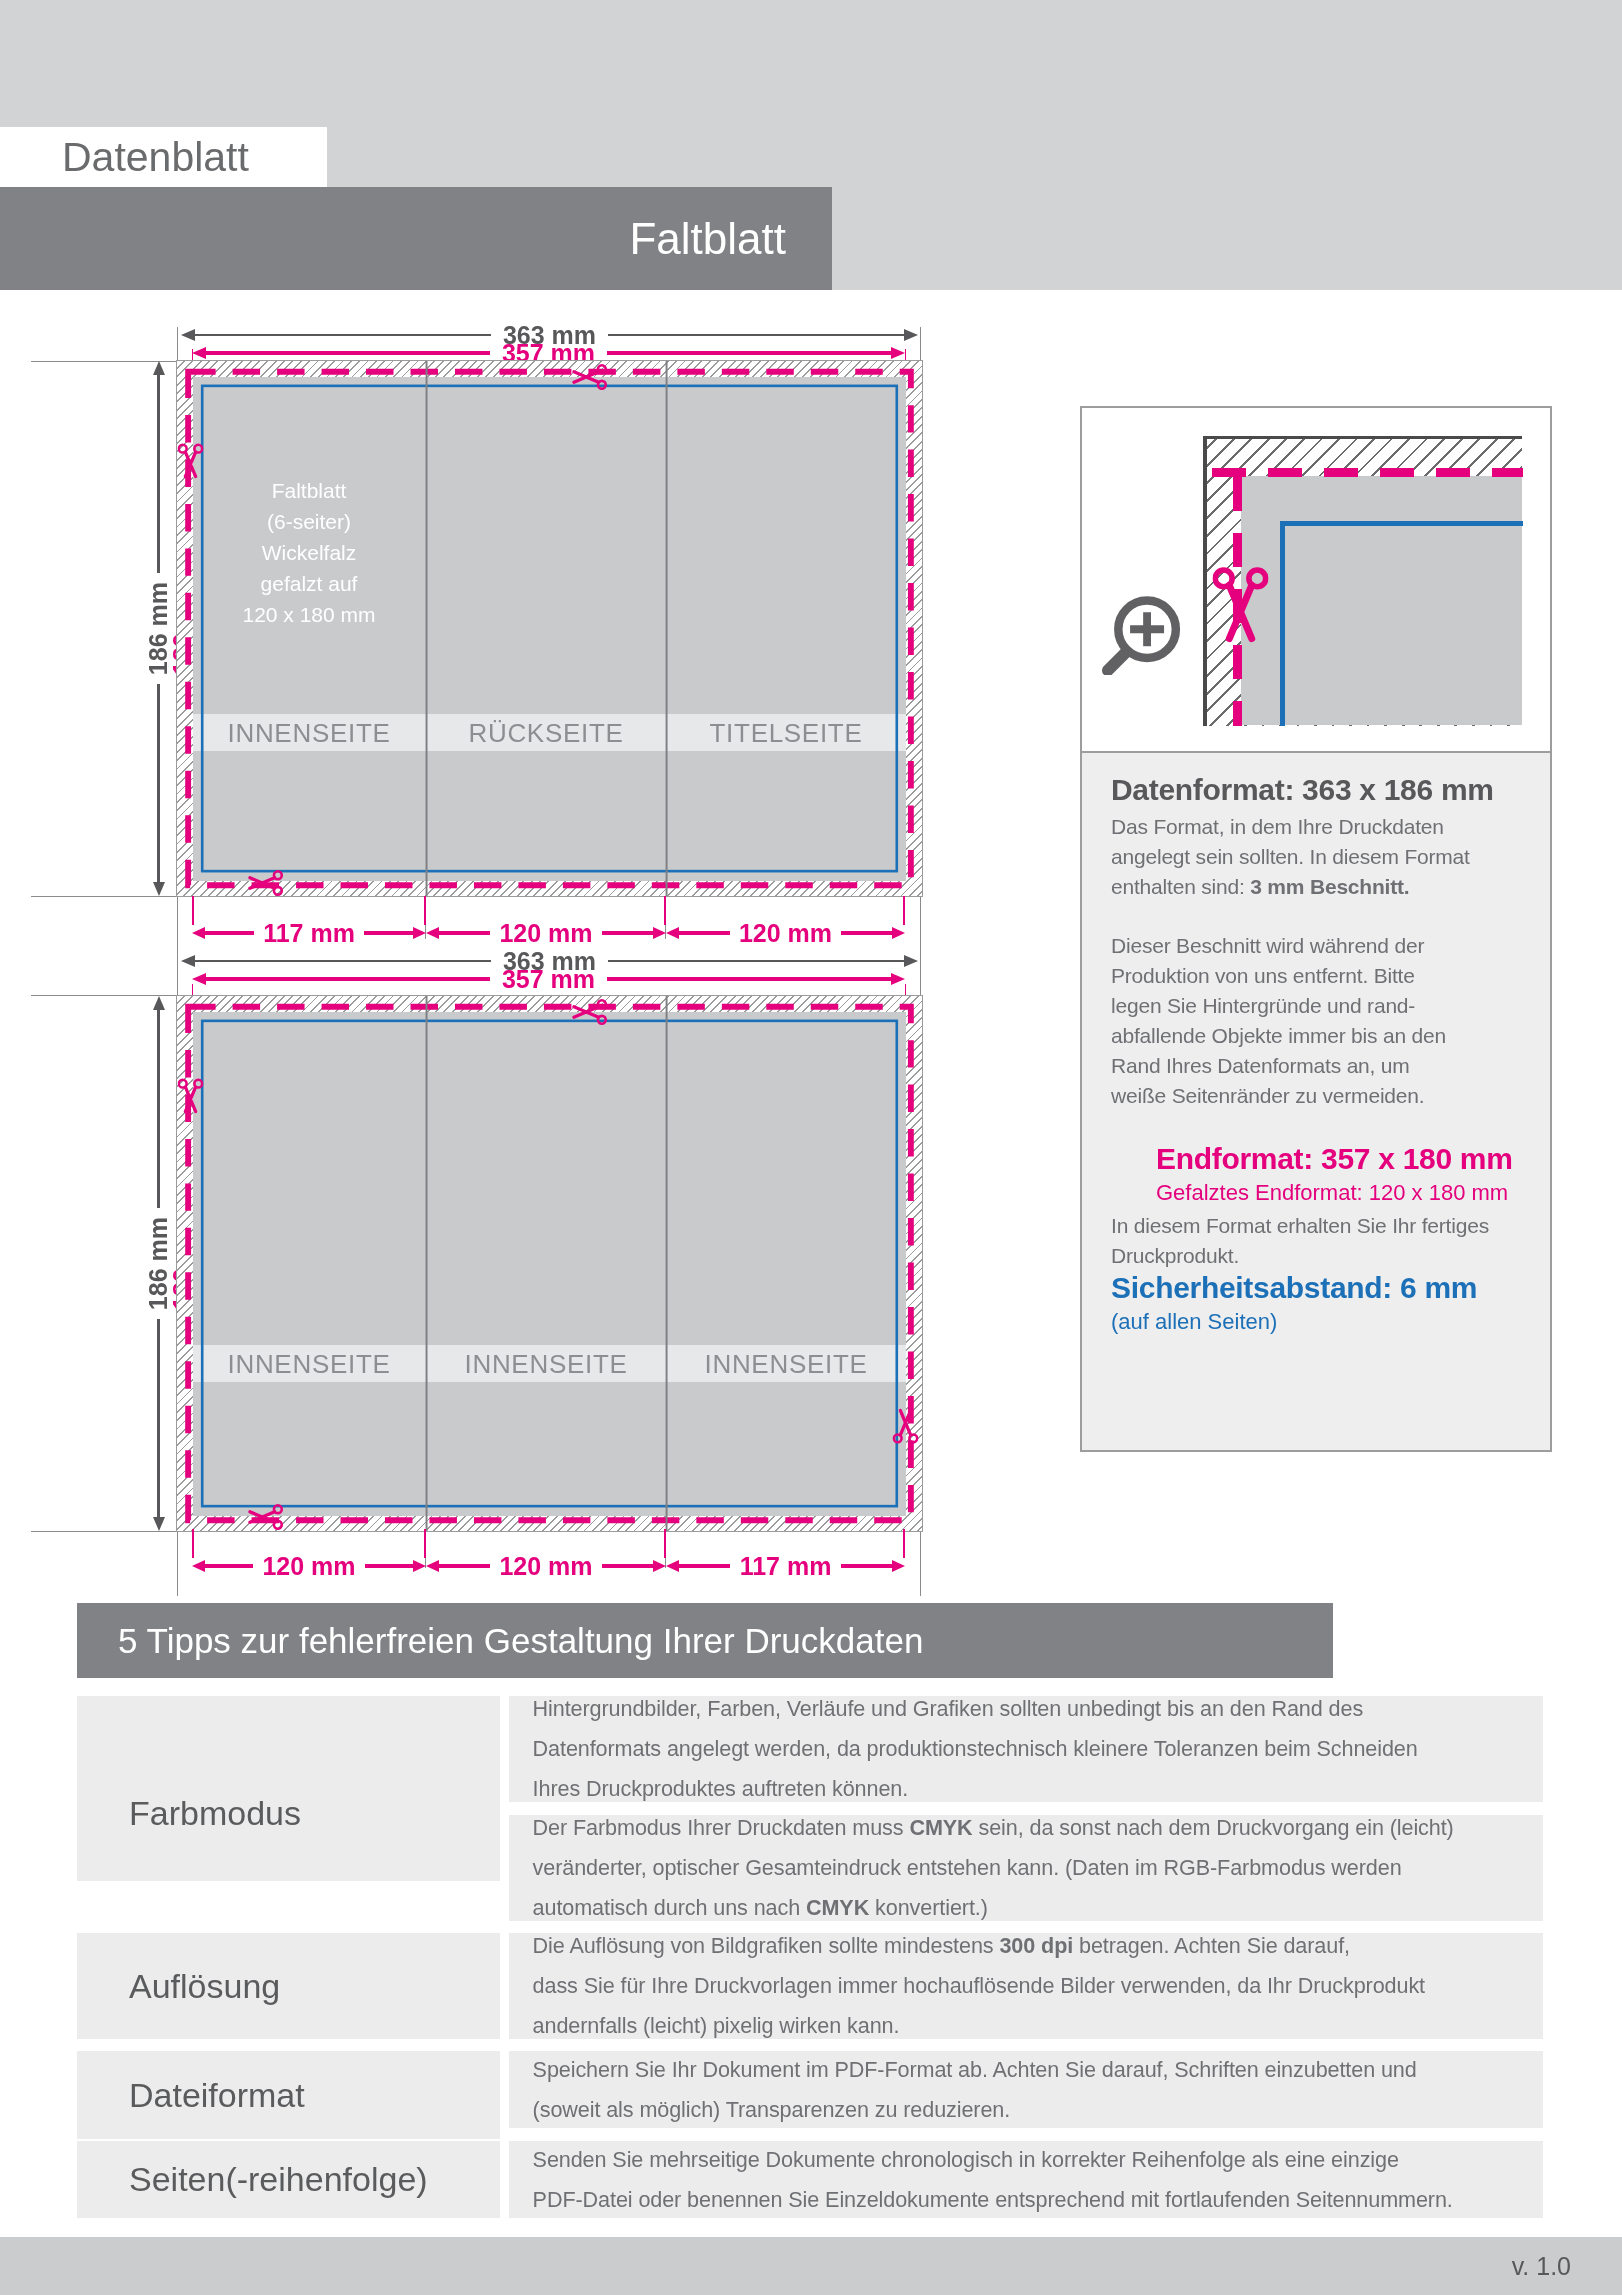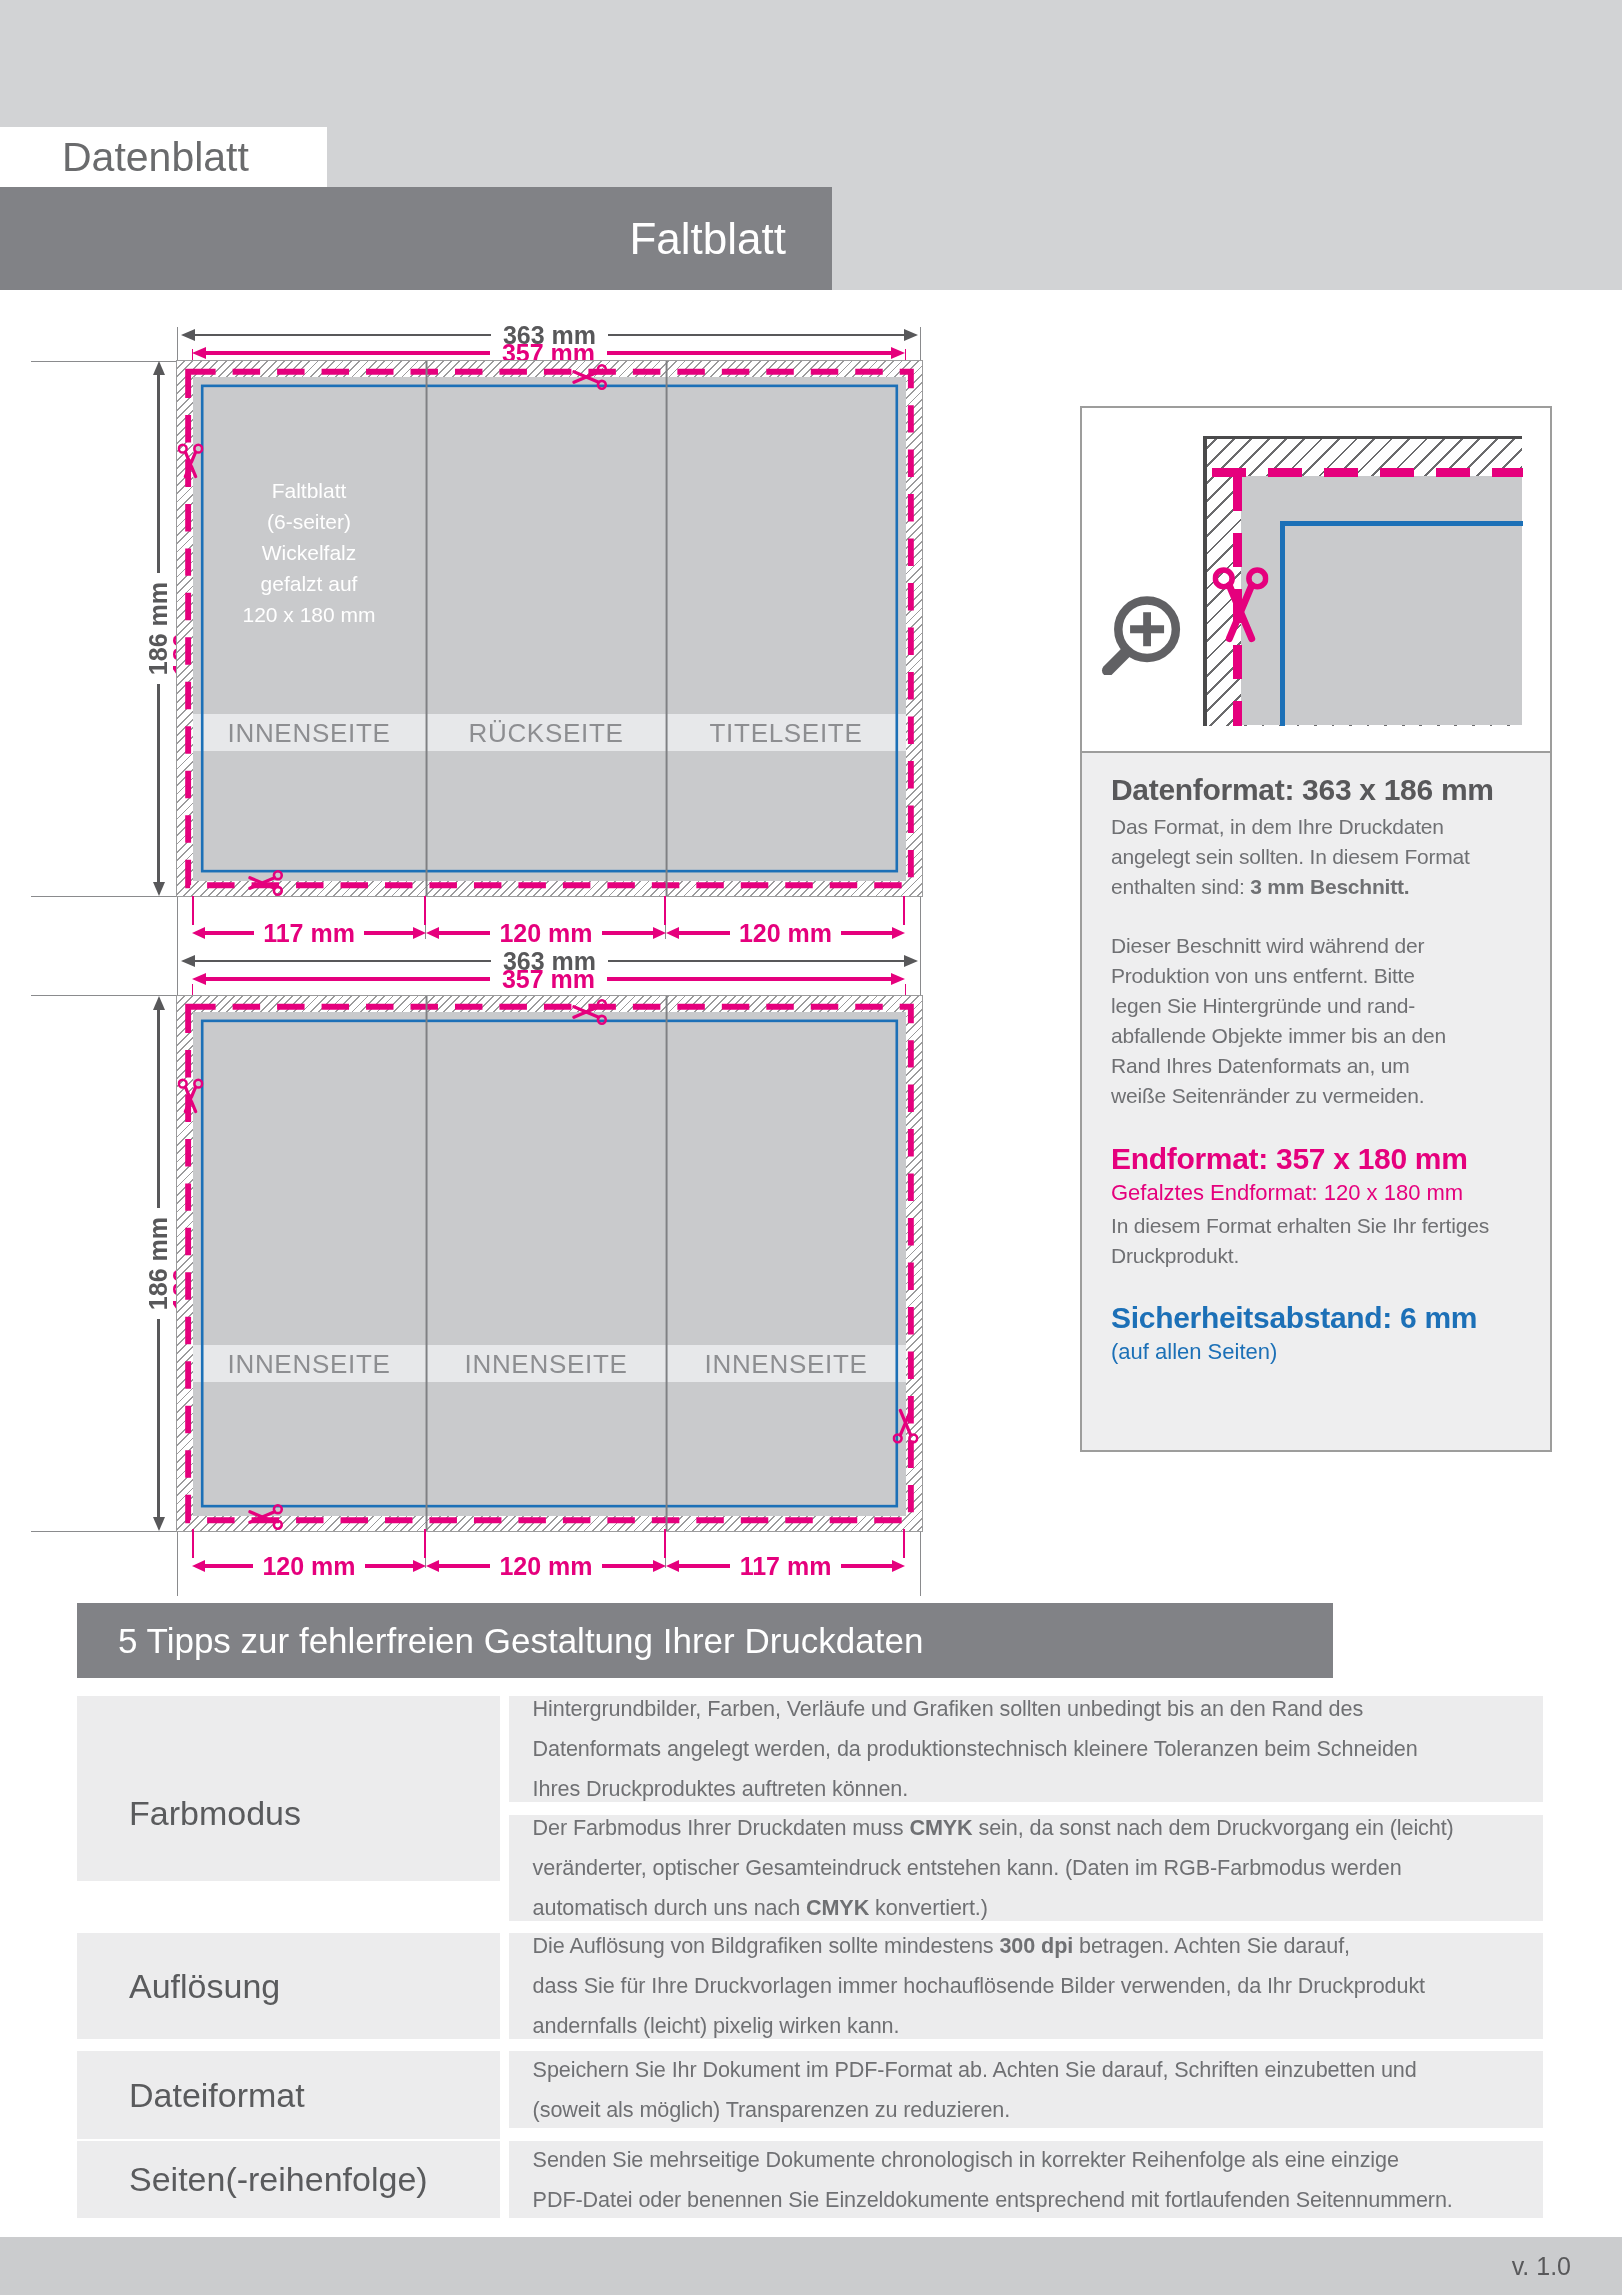--- a/index.html
+++ b/index.html
@@ -70,21 +70,21 @@
   .sc { position:absolute; }
 
   
   .illu-box { left:1080px; top:406px; width:472px; height:347px; background:#ffffff;
               border:2px solid #9d9d9c; }
   .info-box { left:1080px; top:753px; width:472px; height:699px; background:#eeeeef;
               border:2px solid #9d9d9c; border-top:none; padding:19.6px 29px 0 29px; }
   .info-box h2 { font-size:30px; font-weight:700; letter-spacing:-0.3px; }
   .info-box .sub { font-size:22px; font-weight:400; }
   .info-box p { font-size:21px; line-height:30px; color:#6f7073; white-space:pre-line; letter-spacing:-0.2px; }
-  .mag-t { color:var(--magenta); }
+  .mag-t { color:var(--magenta);margin-left:45px; }
   .blu-t { color:var(--blue); }
   .dashedv { background:repeating-linear-gradient(180deg,var(--magenta) 0 34px,transparent 34px 56px); }
   .dashedh { background:repeating-linear-gradient(90deg,var(--magenta) 0 34px,transparent 34px 56px); }
 
   
   .tips-bar { left:77px; top:1603px; width:1256px; height:75px; background:var(--bar-gray);
               display:flex; align-items:center; padding-left:41px;
               font-size:35px; color:#ffffff; }
   .tip-label { left:77px; width:423px; background:var(--row-bg); display:flex; align-items:center;
                padding-left:52px; font-size:34px; color:#5a5b5d; }
@@ -344,21 +344,21 @@
   <p style="margin-top:29px">Dieser Beschnitt wird während der
 Produktion von uns entfernt. Bitte
 legen Sie Hintergründe und rand-
 abfallende Objekte immer bis an den
 Rand Ihres Datenformats an, um
 weiße Seitenränder zu vermeiden.</p>
   <h2 class="mag-t" style="margin-top:31px">Endformat: 357 x 180 mm</h2>
   <div class="sub mag-t" style="margin-top:3.9px">Gefalztes Endformat: 120 x 180 mm</div>
   <p style="margin-top:5.2px">In diesem Format erhalten Sie Ihr fertiges
 Druckprodukt.</p>
-  <h2 class="blu-t" style="margin-top:30px">Sicherheitsabstand: 6 mm</h2>
+  <h2 class="blu-t" style="">Sicherheitsabstand: 6 mm</h2>
   <div class="sub blu-t" style="margin-top:3.9px">(auf allen Seiten)</div>
 </div>
 
 <div class="abs tips-bar">
   <span>5 Tipps zur fehlerfreien Gestaltung Ihrer Druckdaten</span>
 </div>
 
 <div class="abs tip-label" style="top:1696px;height:130px">
     <span>Allgemein</span>
   </div>

